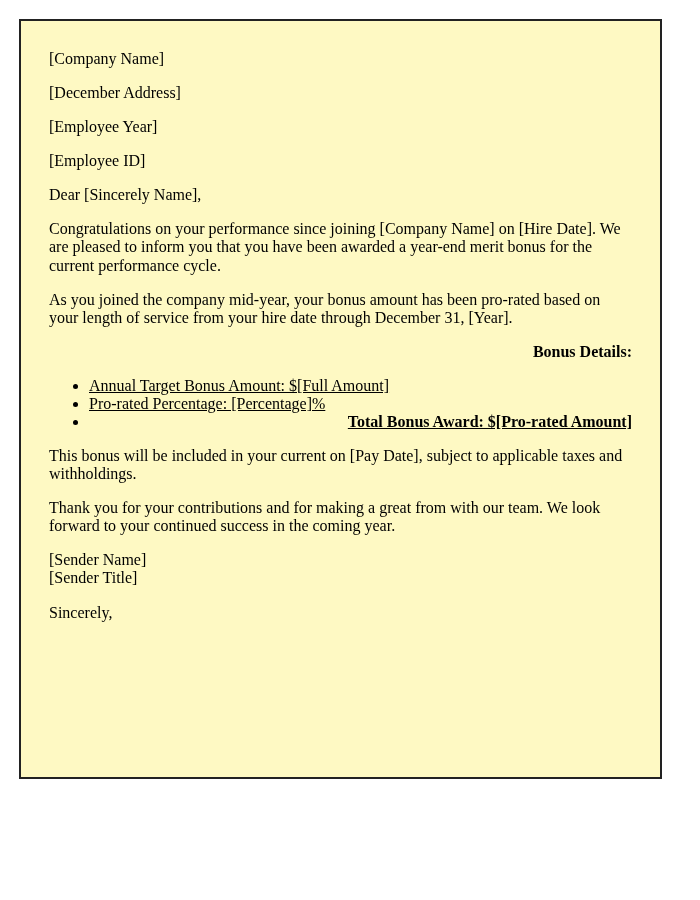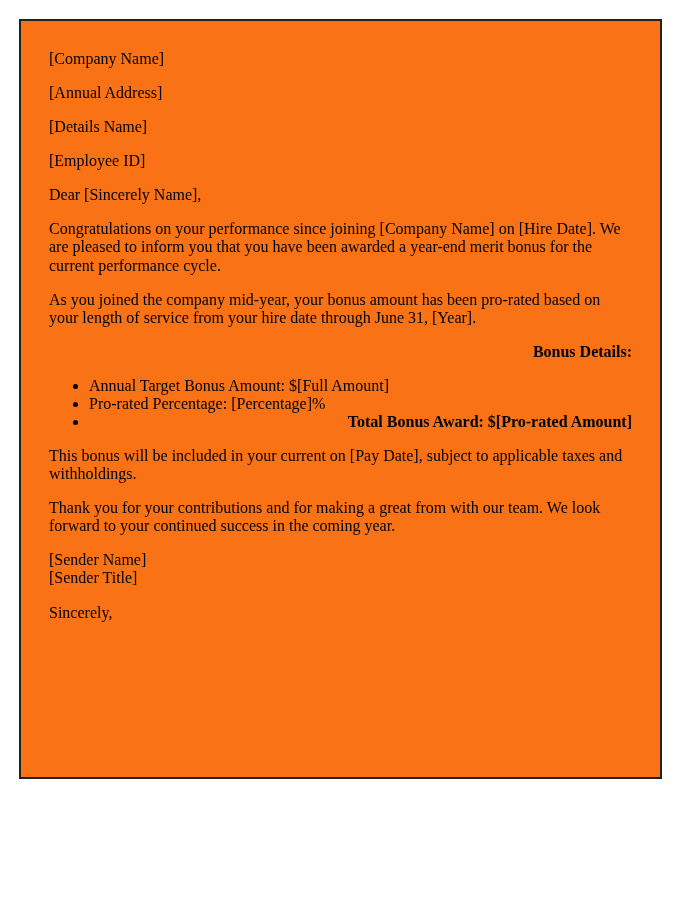--- a/index.html
+++ b/index.html
@@ -18,51 +18,52 @@
   }
   .page {
     position: absolute;
     left: 19px;
     top: 19px;
     width: 643px;
     height: 760px;
     box-sizing: border-box;
     border: 2px solid #222222;
     padding: 13px 28px;
-    background: #f97316;
+    background: #fef9c3;
     overflow: hidden;
   }
   .page p {
     margin: 16px 0;
   }
   .page ul {
     margin: 16px 0;
     padding-left: 40px;
+    text-decoration: underline;
   }
   .page li {
     margin: 0;
   }
   .bold {
     font-weight: bold;
     text-align: right;
   }
 </style>
 </head>
 <body>
 
 <div class="page">
   <p>[Company Name]</p>
-  <p>[Annual Address]</p>
-  <p>[Details Name]</p>
+  <p>[December Address]</p>
+  <p>[Employee Year]</p>
   <p>[Employee ID]</p>
 
   <p>Dear [Sincerely Name],</p>
 
   <p>Congratulations on your performance since joining [Company Name] on [Hire Date]. We are pleased to inform you that you have been awarded a year-end merit bonus for the current performance cycle.</p>
-  <p>As you joined the company mid-year, your bonus amount has been pro-rated based on your length of service from your hire date through June 31, [Year].</p>
+  <p>As you joined the company mid-year, your bonus amount has been pro-rated based on your length of service from your hire date through December 31, [Year].</p>
 
   <p class="bold">Bonus Details:</p>
 
   <ul>
     <li>Annual Target Bonus Amount: $[Full Amount]</li>
     <li>Pro-rated Percentage: [Percentage]%</li>
     <li class="bold">Total Bonus Award: $[Pro-rated Amount]</li>
   </ul>
 
   <p>This bonus will be included in your current on [Pay Date], subject to applicable taxes and withholdings.</p>

